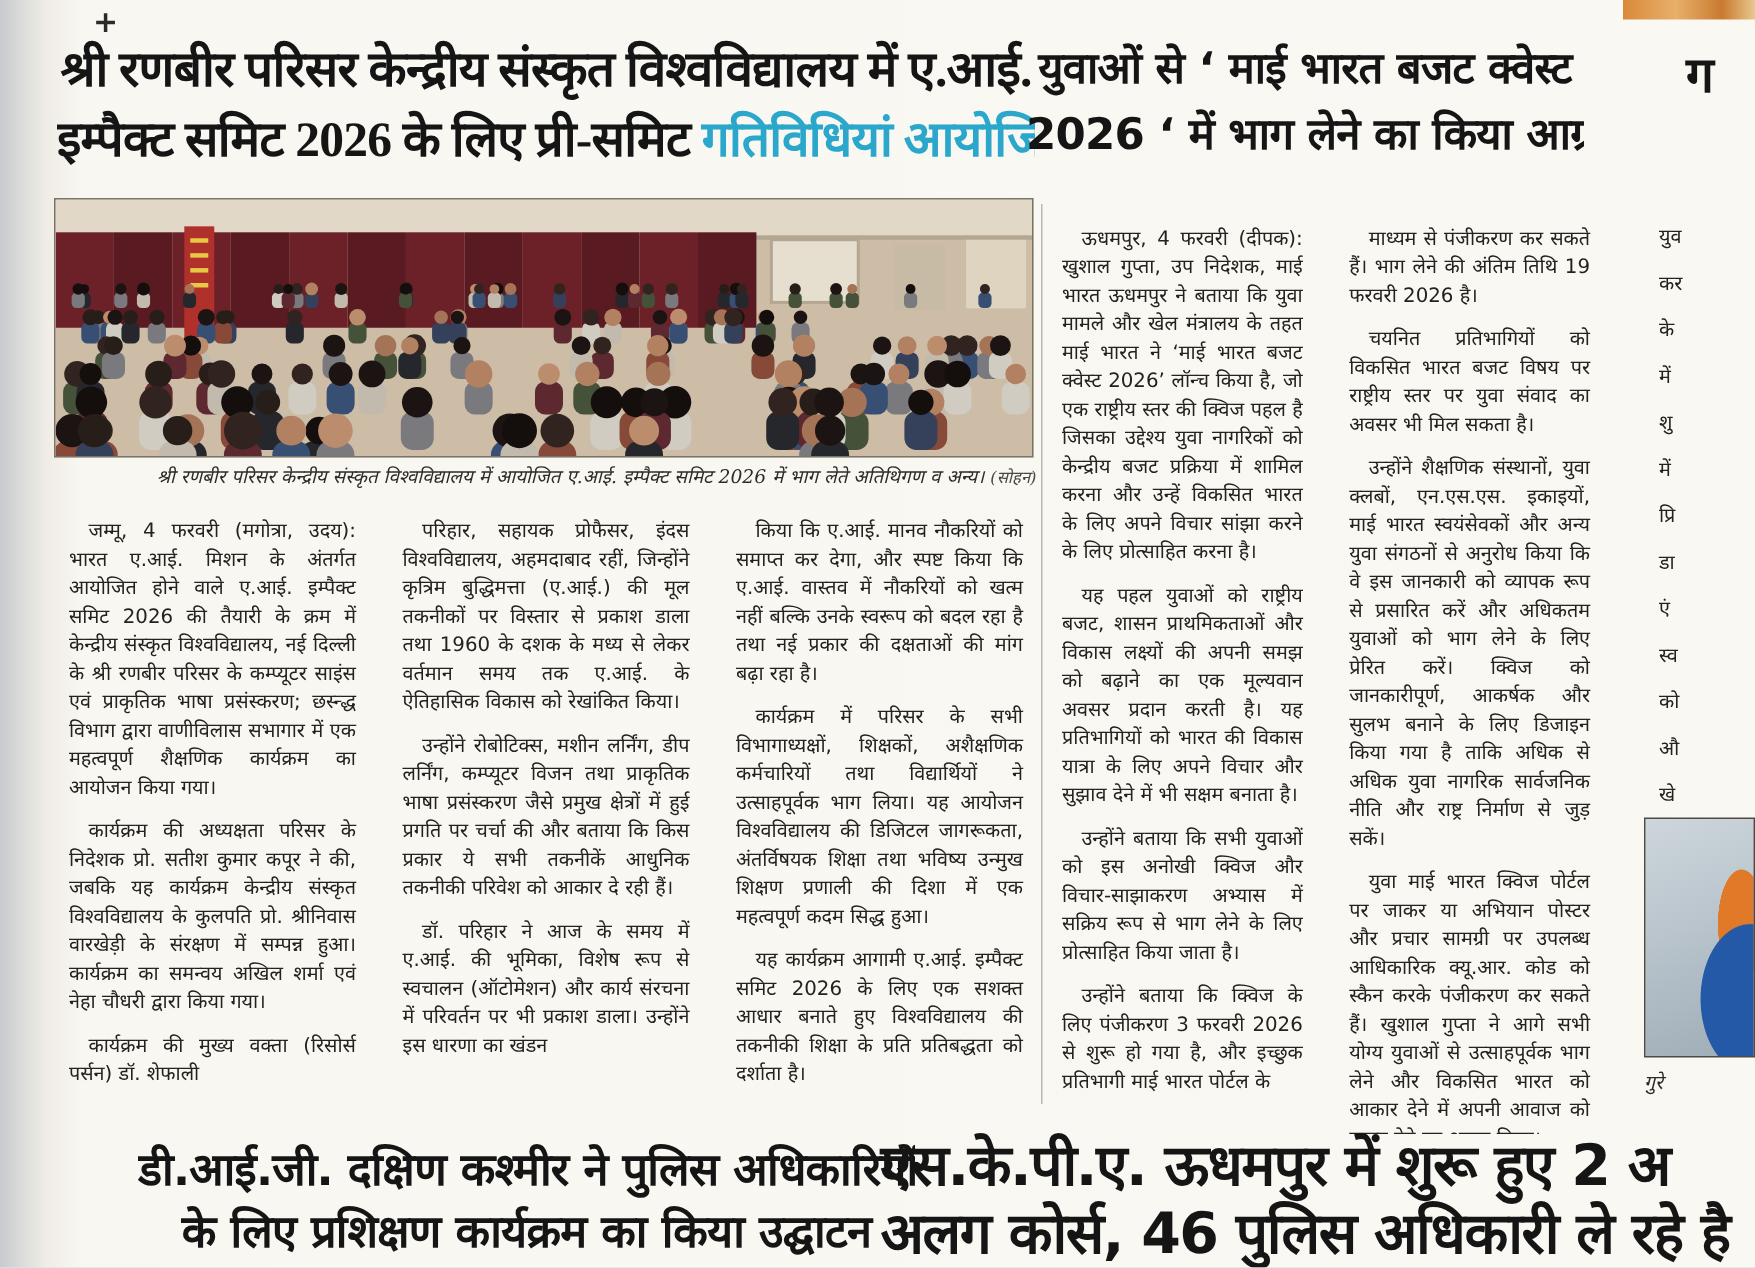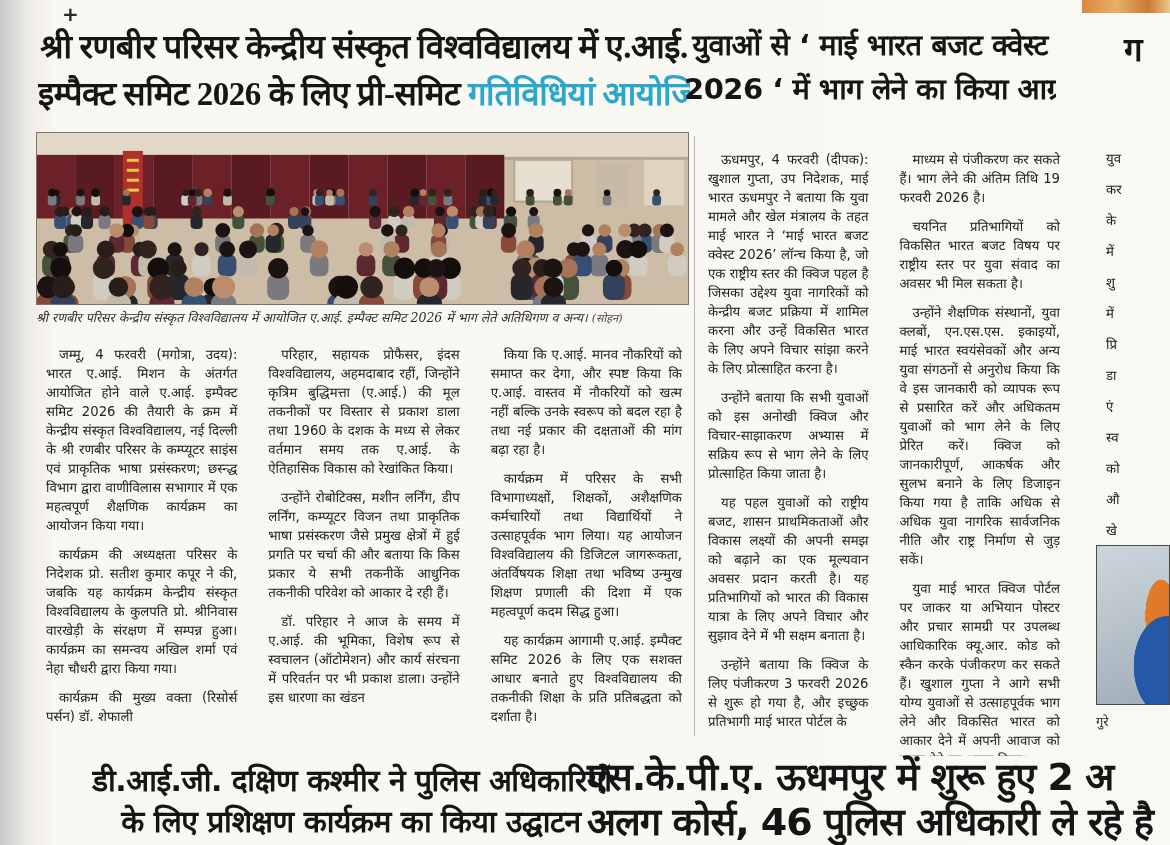--- a/index.html
+++ b/index.html
@@ -12,41 +12,41 @@
   .hl-line{white-space:nowrap;overflow:hidden;}
   #left-headline{left:38px;top:24px;width:652px;font-size:33px;line-height:1.42;font-family:Liberation Serif, serif;}
   #right-headline{left:684px;top:24px;width:372px;font-size:29px;line-height:1.5;}
   .accent{color:var(--accent,#2ba7cb);}
   
   #photo{position:absolute;left:36px;top:132px;width:653px;height:173px;border:1px solid #7a7468;
     box-sizing:border-box;background:#d8c9b4;overflow:hidden;}
   #photo svg{display:block;width:100%;height:100%;}
   
   #caption{position:absolute;left:36px;top:309px;width:655px;font-family:"DejaVu Serif",serif;
-    font-style:italic;font-size:12.5px;color:#2e2c28;white-space:nowrap;overflow:hidden;}
+    font-style:italic;font-size:12.5px;color:#2e2c28;white-space:nowrap;overflow:hidden;text-align:right;}
   .credit{font-size:11px;color:#4a473f;}
   
   .cols{position:absolute;display:flex;gap:11px;overflow:hidden;}
   #left-cols{left:36px;top:335px;width:656px;height:426px;}
   #right-cols{left:698px;top:140px;width:372px;height:616px;}
   .col{flex:1;overflow:hidden;}
   .para{margin:10px;text-indent:13px;text-align:justify;font-size:13.2px;line-height:1.44;color:#24221f;}
   
   .vrule{position:absolute;width:1px;background:#9b968c;opacity:.65;}
   
   #edge-headline{position:absolute;left:1124px;top:26px;width:46px;font-size:33px;font-weight:700;color:#151515;}
   #edge-frags{position:absolute;left:1096px;top:138px;width:72px;height:400px;overflow:hidden;}
   #edge-frags .para{text-indent:0;text-align:left;line-height:21px;white-space:nowrap;}
   #edge-photo{position:absolute;left:1096px;top:545px;width:74px;height:160px;border:1px solid #4e4a44;box-sizing:border-box;
     background:
       radial-gradient(60px 90px at 70px 120px,#2459a8 0%,#2459a8 55%,transparent 56%),
       radial-gradient(26px 60px at 64px 70px,#e07a28 0%,#e07a28 60%,transparent 61%),
       linear-gradient(160deg,#cdd6dc 0%,#b9c4cc 45%,#9fadb8 100%);}
   #edge-photo-caption{position:absolute;left:1096px;top:712px;width:70px;font-family:"DejaVu Serif",serif;
-    font-size:13px;color:#2e2c28;}
+    font-style:italic;font-size:13px;color:#2e2c28;}
   #corner-photo{position:absolute;left:1082px;top:0;width:88px;height:13px;
     background:linear-gradient(90deg,#d9893a 0%,#e8b06a 40%,#c97a30 75%,#e9c890 100%);}
   
   #bottom-left-headline{left:44px;top:760px;width:518px;font-size:30px;line-height:1.38;text-align:center;margin-left:48px;}
   #bottom-right-headline{left:587px;top:755px;width:607px;font-size:38px;line-height:1.18;text-align:left;letter-spacing:-1px;}
   #bottom-right-headline .hl-line{overflow:visible;}
 </style>
 </head>
 <body>
 
@@ -388,22 +388,22 @@
   <div class="vrule" style="left:694px;top:136px;height:600px;"></div>
 
   <div class="headline" id="right-headline">
     <div class="hl-line">युवाओं से ‘ माई भारत बजट क्वेस्ट</div>
     <div class="hl-line">2026 ‘ में भाग लेने का किया आग्रह</div>
   </div>
 
   <div class="cols" id="right-cols">
     <div class="col">
         <p class="para">ऊधमपुर, 4 फरवरी (दीपक): खुशाल गुप्ता, उप निदेशक, माई भारत ऊधमपुर ने बताया कि युवा मामले और खेल मंत्रालय के तहत माई भारत ने ‘माई भारत बजट क्वेस्ट 2026’ लॉन्च किया है, जो एक राष्ट्रीय स्तर की क्विज पहल है जिसका उद्देश्य युवा नागरिकों को केन्द्रीय बजट प्रक्रिया में शामिल करना और उन्हें विकसित भारत के लिए अपने विचार सांझा करने के लिए प्रोत्साहित करना है।</p>
+        <p class="para">यह पहल युवाओं को राष्ट्रीय बजट, शासन प्राथमिकताओं और विकास लक्ष्यों की अपनी समझ को बढ़ाने का एक मूल्यवान अवसर प्रदान करती है। यह प्रतिभागियों को भारत की विकास यात्रा के लिए अपने विचार और सुझाव देने में भी सक्षम बनाता है।</p>
         <p class="para">उन्होंने बताया कि सभी युवाओं को इस अनोखी क्विज और विचार-साझाकरण अभ्यास में सक्रिय रूप से भाग लेने के लिए प्रोत्साहित किया जाता है।</p>
-        <p class="para">यह पहल युवाओं को राष्ट्रीय बजट, शासन प्राथमिकताओं और विकास लक्ष्यों की अपनी समझ को बढ़ाने का एक मूल्यवान अवसर प्रदान करती है। यह प्रतिभागियों को भारत की विकास यात्रा के लिए अपने विचार और सुझाव देने में भी सक्षम बनाता है।</p>
         <p class="para">उन्होंने बताया कि क्विज के लिए पंजीकरण 3 फरवरी 2026 से शुरू हो गया है, और इच्छुक प्रतिभागी माई भारत पोर्टल के</p>
       </div>
     <div class="col">
         <p class="para">माध्यम से पंजीकरण कर सकते हैं। भाग लेने की अंतिम तिथि 19 फरवरी 2026 है।</p>
         <p class="para">चयनित प्रतिभागियों को विकसित भारत बजट विषय पर राष्ट्रीय स्तर पर युवा संवाद का अवसर भी मिल सकता है।</p>
         <p class="para">उन्होंने शैक्षणिक संस्थानों, युवा क्लबों, एन.एस.एस. इकाइयों, माई भारत स्वयंसेवकों और अन्य युवा संगठनों से अनुरोध किया कि वे इस जानकारी को व्यापक रूप से प्रसारित करें और अधिकतम युवाओं को भाग लेने के लिए प्रेरित करें। क्विज को जानकारीपूर्ण, आकर्षक और सुलभ बनाने के लिए डिजाइन किया गया है ताकि अधिक से अधिक युवा नागरिक सार्वजनिक नीति और राष्ट्र निर्माण से जुड़ सकें।</p>
         <p class="para">युवा माई भारत क्विज पोर्टल पर जाकर या अभियान पोस्टर और प्रचार सामग्री पर उपलब्ध आधिकारिक क्यू.आर. कोड को स्कैन करके पंजीकरण कर सकते हैं। खुशाल गुप्ता ने आगे सभी योग्य युवाओं से उत्साहपूर्वक भाग लेने और विकसित भारत को आकार देने में अपनी आवाज को महत्व देने का आग्रह किया।</p>
       </div>
   </div>
 

